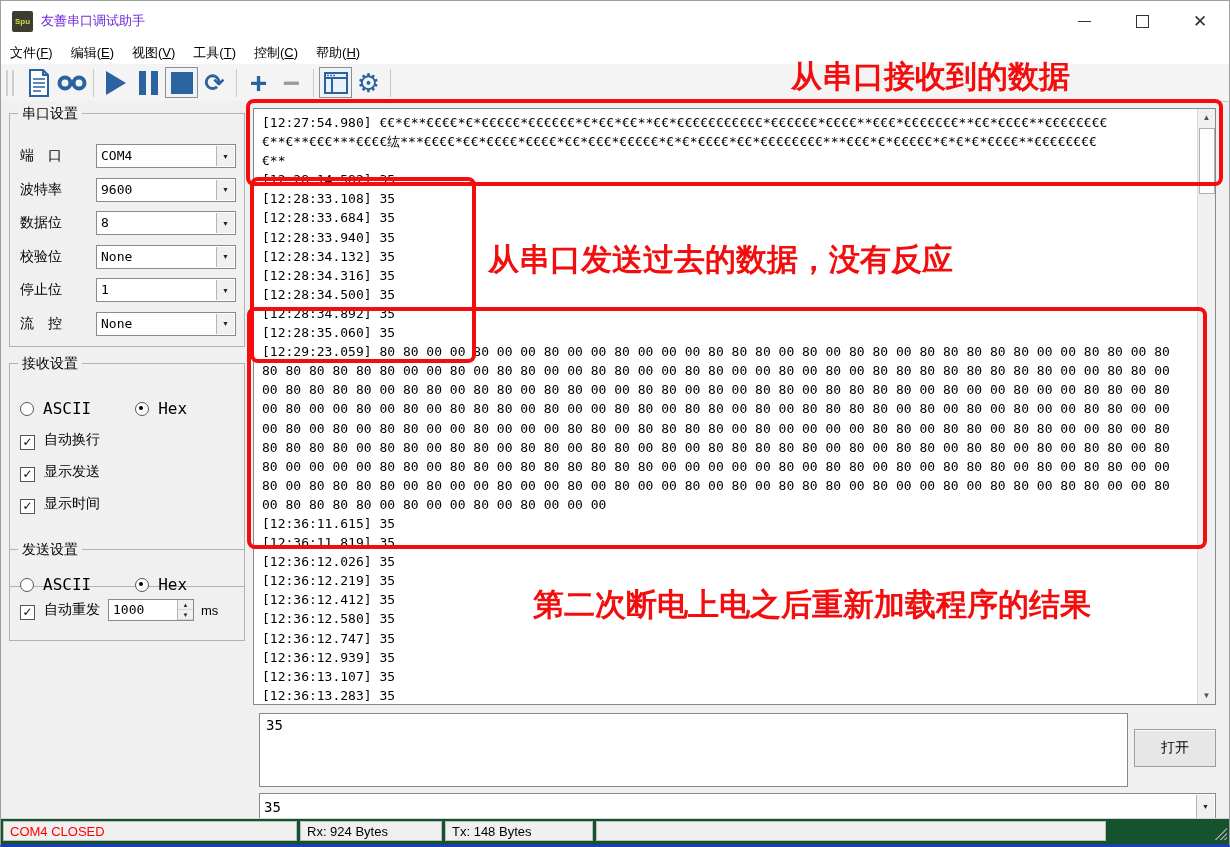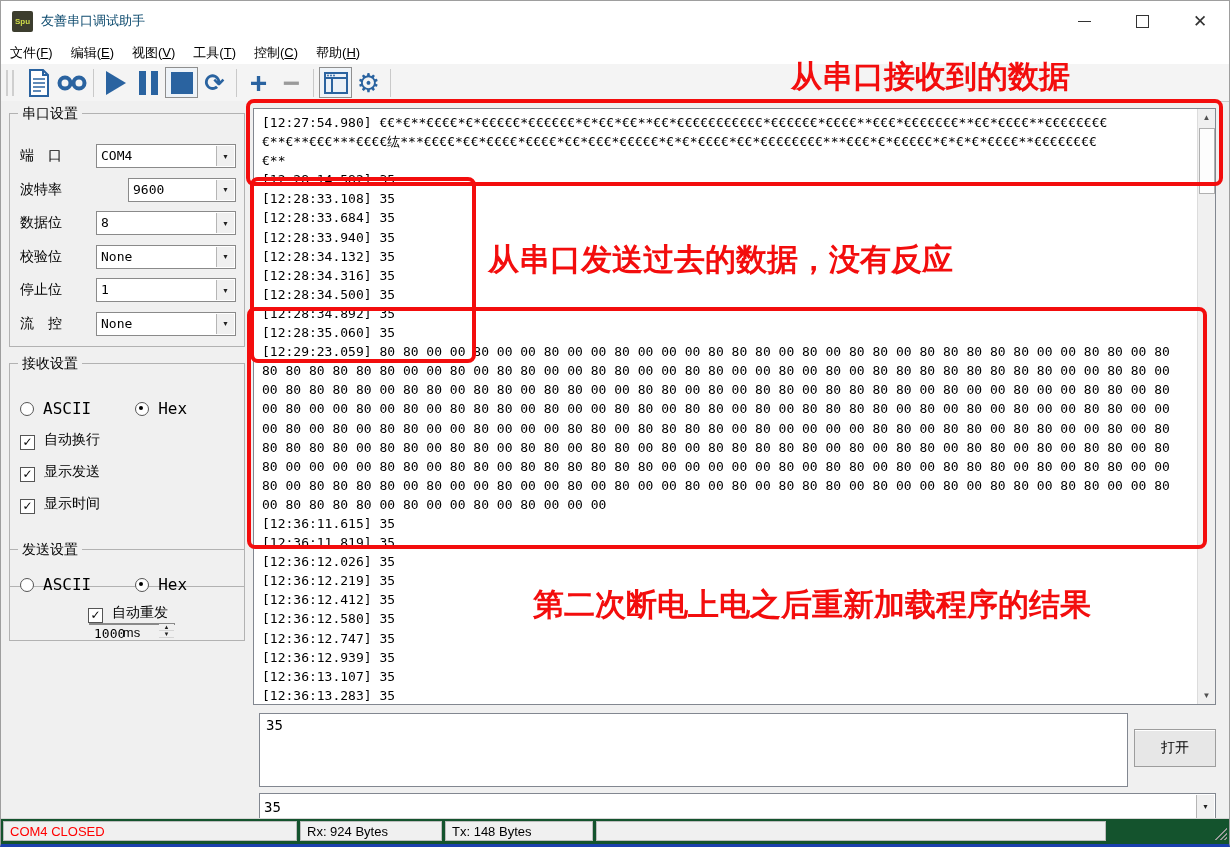--- a/index.html
+++ b/index.html
@@ -4,21 +4,21 @@
 <style>
   html,body{margin:0;padding:0;}
   body{width:1230px;height:847px;position:relative;overflow:hidden;
        font-family:"Liberation Sans","DejaVu Sans",sans-serif;background:#fff;}
   .window{position:absolute;inset:0;border:1px solid #9e9e9e;border-bottom:3px solid #1b3fae;box-sizing:border-box;background:#f0f0f0;}
 
   
   .titlebar{position:absolute;left:0;top:0;width:100%;height:40px;background:#ffffff;display:flex;align-items:center;}
   .appicon{width:21px;height:21px;margin:0 8px 0 11px;background:#3c3d2e;border-radius:2px;color:#cfdc49;
            font-size:8px;font-weight:bold;display:flex;align-items:center;justify-content:center;}
-  .apptitle{font-size:13px;color:#0c4a6e;}
+  .apptitle{font-size:13px;color:#6d28d9;}
   .wincontrols{position:absolute;right:0;top:0;height:40px;display:flex;}
   .winbtn{width:58px;height:40px;display:flex;align-items:center;justify-content:center;color:#333;}
   .glyph-min{width:13px;height:1px;background:#333;}
   .glyph-max{width:11px;height:11px;border:1px solid #333;}
   .glyph-close{font-size:17px;line-height:17px;color:#333;}
 
   
   .menubar{position:absolute;left:0;top:40px;width:100%;height:23px;background:#ffffff;display:flex;align-items:center;font-size:13px;}
   .menu-item{padding:0 9px;color:#000;}
 
@@ -182,21 +182,21 @@
     <div class="group" style="top:12px;width:236px;height:234px;">
       <span class="legend">串口设置</span>
       <div id="serial-fields">
           <div class="srow" style="top: 30px;">
             <span class="slabel">端　口</span>
             <div class="combo">
               <span class="cval">COM4</span>
               <span class="carrow">▼</span>
             </div>
           </div>
-          <div class="srow" style="top: 63.5px; gap: 32px;">
+          <div class="srow" style="top: 63.5px;">
             <span class="slabel">波特率</span>
             <div class="combo">
               <span class="cval">9600</span>
               <span class="carrow">▼</span>
             </div>
           </div>
           <div class="srow" style="top: 97px;">
             <span class="slabel">数据位</span>
             <div class="combo">
               <span class="cval">8</span>
@@ -245,21 +245,21 @@
           </div>
         </div>
     </div>
 
     <div class="group" style="top:448px;width:236px;height:92px;">
       <span class="legend">发送设置</span>
       <div class="srow" style="top:22px;">
         <span><span class="radio"></span><span class="optlabel">ASCII</span></span>
         <span style="margin-left:44px;"><span class="radio sel"></span><span class="optlabel">Hex</span></span>
       </div>
-      <div class="srow" style="top:54px;flex-direction:column;">
+      <div class="srow" style="top:48px;">
         <span><span class="check">✓</span><span class="cnlabel">自动重发</span></span>
         <span class="spin">
           <span class="v">1000</span>
           <span class="arrows">
               <span>▲</span>
               <span>▼</span>
             </span>
         </span>
         <span class="cnlabel" style="margin-left:7px;font-size:13px;">ms</span>
       </div>

